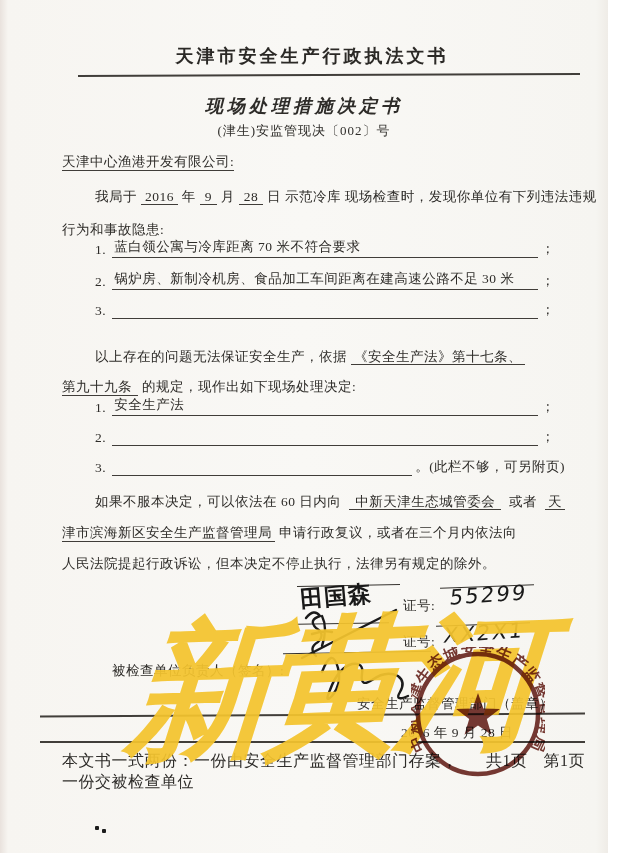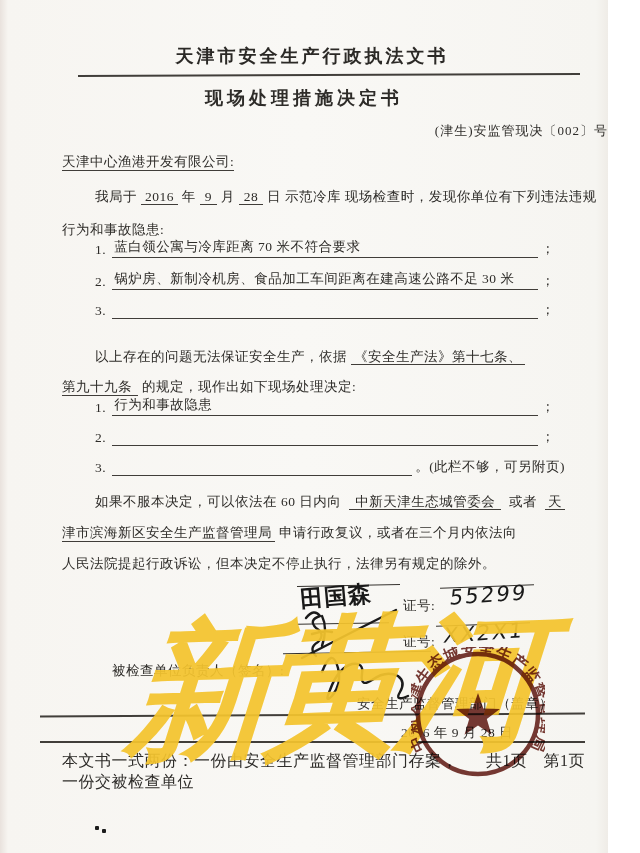--- a/index.html
+++ b/index.html
@@ -48,22 +48,22 @@
   .dot { position:absolute; width:4px; height:4px; background:#1c1c1c; border-radius:1px; }
   .sig-svg { position:absolute; left:288px; top:576px; width:170px; height:130px; z-index:2; }
 </style>
 </head>
 <body>
 
 <div class="page">
 
   <div class="abs center title" style="top:44px; transform:translateX(8px);">天津市安全生产行政执法文书</div>
   <div class="rule" style="left:78px; top:74px; width:502px; transform:rotate(-0.25deg);"></div>
-  <div class="abs center subtitle" style="top:86px;">现场处理措施决定书</div>
-  <div class="abs center docnum" style="top:122px;text-align:right;">(津生)安监管现决〔002〕号</div>
+  <div class="abs center subtitle" style="top:94px;font-style:italic;">现场处理措施决定书</div>
+  <div class="abs center docnum" style="top:122px;">(津生)安监管现决〔002〕号</div>
 
   <div class="bodyline" style="left:62px; top:153px;text-align:center;">
     <span class="u">天津中心渔港开发有限公司:</span>
   </div>
 
   <div class="bodyline" style="left:95px; top:188px;">
     <span>我局于</span>
     <span class="u" style="padding:0 4px;">2016</span>
     <span>年</span>
     <span class="u" style="padding:0 5px;">9</span>
@@ -96,21 +96,21 @@
     <span class="u" style="padding:0 3px;">《安全生产法》第十七条、</span>
   </div>
   <div class="bodyline" style="left:62px; top:378px;">
     <span class="u" style="padding:0 6px 1px 0;">第九十九条</span>
     <span> </span>
     <span>的规定，现作出如下现场处理决定:</span>
   </div>
 
   <div class="form-line" style="left:95px; top:396px; width:460px;">
     <span class="no">1.</span>
-    <span class="entry">行为和事故隐患</span>
+    <span class="entry">安全生产法</span>
     <span class="tail">；</span>
   </div>
   <div class="form-line" style="left:95px; top:428px; width:460px;">
     <span class="no">2.</span>
     <span class="entry"></span>
     <span class="tail">；</span>
   </div>
   <div class="form-line" style="left:95px; top:458px; width:492px;">
     <span class="no">3.</span>
     <span class="entry" style="max-width:300px;"></span>

